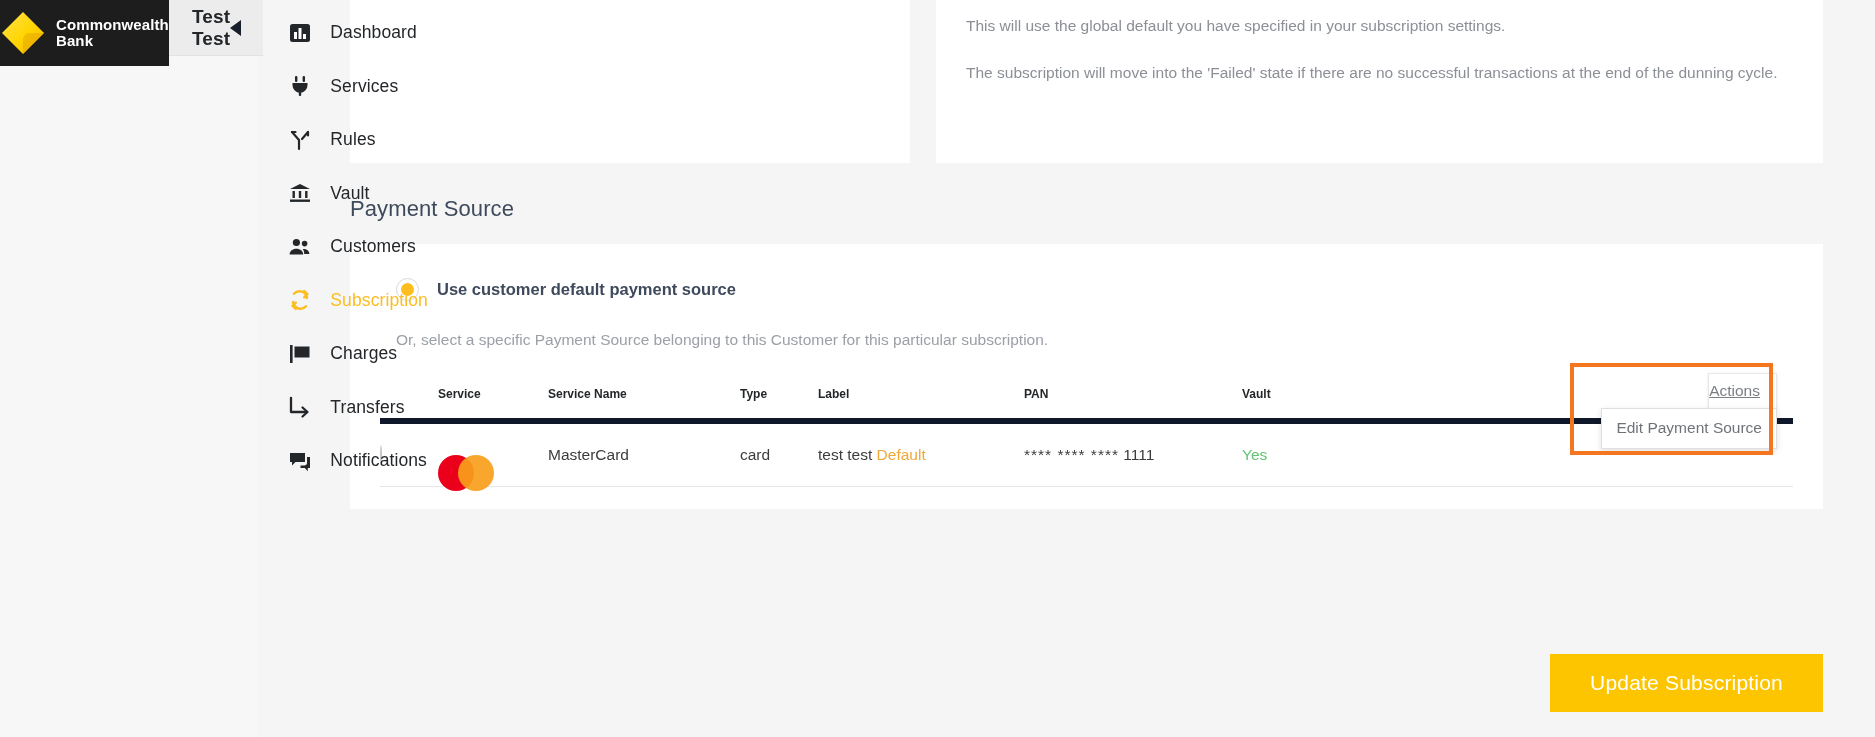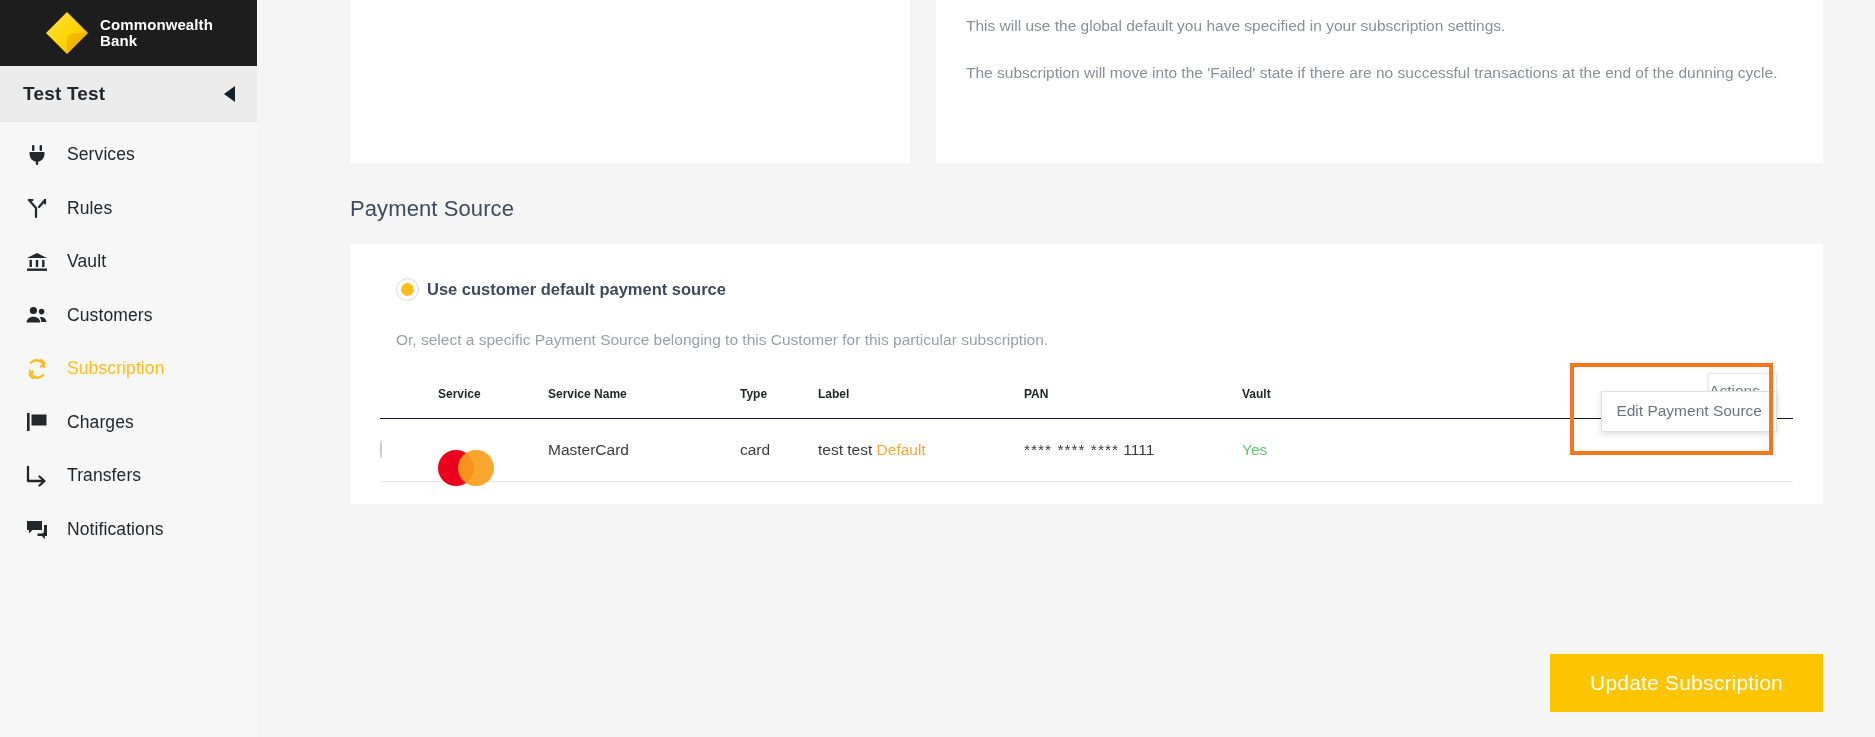--- a/index.html
+++ b/index.html
@@ -8,21 +8,21 @@
     overflow: hidden;
     font-family: "Liberation Sans", sans-serif;
     background: #f4f4f4;
   }
   .app { display: flex; width: 1875px; height: 737px; position: relative; }
 
   
   .sidebar {
     width: 257px; min-width: 257px; height: 737px;
     background: #f7f7f7;
-    display: flex; flex-direction: column;
+    display: flex; flex-direction: row;
     position: relative; z-index: 5;
   }
   .logo-bar {
     height: 66px; background: #1d1d1d;
     display: flex; align-items: center; justify-content: center;
     gap: 10px;
   }
   .logo-diamond { position: relative; width: 46px; height: 46px; }
   .logo-word { line-height: 1.05; }
   .logo-word .l1, .logo-word .l2 {
@@ -76,39 +76,39 @@
   .section-title {
     font-size: 22px; color: #3e4a5c; font-weight: normal;
     padding: 33px 0 22px 93px; letter-spacing: .1px;
   }
   .panel {
     background: #ffffff;
     margin: 0 52px 0 93px;
     padding: 34px 30px 22px 30px;
     position: relative;
   }
-  .radio-row { display: flex; align-items: center; gap: 8px; margin-bottom: 30px; padding-left: 16px;}
+  .radio-row { display: flex; align-items: center; gap: 18px; margin-bottom: 30px; padding-left: 16px;}
   .radio-on {
     width: 23px; height: 23px; border-radius: 50%;
     border: 1.6px solid #d9d9d9; background: #fff;
     display: flex; align-items: center; justify-content: center;
     cursor: pointer; flex: 0 0 auto;
   }
   .radio-on i { width: 13px; height: 13px; border-radius: 50%; background: #fcbd1e; display:block; }
   .radio-label { font-size: 16.5px; color: #3e4a5c; font-weight: bold; }
   .helper {
     font-size: 15.5px; color: #9ba0a7; padding-left: 16px; margin-bottom: 38px;
   }
 
   table.ps { width: 100%; border-collapse: collapse; table-layout: fixed; }
   table.ps th {
     text-align: left; font-size: 12px; color: #24272a; font-weight: bold;
     padding: 0 0 17px 0;
   }
-  table.ps tbody tr { border-top: 1px solid #0f172a; border-bottom: 1px solid #e6e6e6; }
+  table.ps tbody tr { border-top: 6px solid #0f172a; border-bottom: 1px solid #e6e6e6; }
   table.ps td { padding: 22px 0; font-size: 15.5px; color: #3c3c3c; vertical-align: middle; }
   .col-sel  { width: 58px; }
   .col-svc  { width: 110px; }
   .col-name { width: 192px; }
   .col-type { width: 78px; }
   .col-lbl  { width: 206px; }
   .col-pan  { width: 218px; }
   .col-vault{ width: 150px; }
   .col-act  { width: auto; }
 
@@ -137,21 +137,21 @@
     position: absolute; right: 16px; top: -14px;
     background: #fff; border: 1px solid #e8e8e8;
     padding: 8px 16px 9px 0;
     box-shadow: 0 1px 3px rgba(0,0,0,.10);
     z-index: 30;
   }
   .actions-link {
     font-size: 15.5px; color: #7b7f86; text-decoration: underline; cursor: pointer;
   }
   .actions-menu {
-    position: absolute; right: 16px; top: 4px;
+    position: absolute; right: 16px; top: 21px;
     background: #fff; border: 1px solid #e0e0e0;
     box-shadow: 0 2px 6px rgba(0,0,0,.13);
     z-index: 31; min-width: 162px;
   }
   .actions-menu-item {
     font-size: 15.5px; color: #6f7379; padding: 10px 14px 11px 14px;
     white-space: nowrap; cursor: pointer;
   }
 
   .footer-bar {
@@ -192,20 +192,31 @@
       </span>
     </div>
 
     <div class="acct-row">
       <span class="acct-name">Test Test</span>
       <span class="collapse-caret"></span>
     </div>
 
     <nav class="nav">
 
+      <div class="nav-item">
+        <span class="nav-ico">
+          <svg width="24" height="24" viewBox="0 0 24 24">
+              <rect x="2" y="3" width="20" height="18" rx="2.5" fill="#24272a"></rect>
+              <rect x="6" y="11" width="3" height="7" fill="#fff"></rect>
+              <rect x="10.5" y="7" width="3" height="11" fill="#fff"></rect>
+              <rect x="15" y="13" width="3" height="5" fill="#fff"></rect>
+            </svg>
+        </span>
+        <span class="nav-label">Dashboard</span>
+      </div>
 
       <div class="nav-item">
         <span class="nav-ico">
           <svg width="24" height="24" viewBox="0 0 24 24" fill="#24272a">
               <rect x="7" y="2" width="2.4" height="6" rx="1"></rect>
               <rect x="14.6" y="2" width="2.4" height="6" rx="1"></rect>
               <path d="M4.5 9h15v2.2a7.5 7.5 0 0 1-15 0z"></path>
               <rect x="10.8" y="17" width="2.4" height="5" rx="1"></rect>
             </svg>
         </span>

